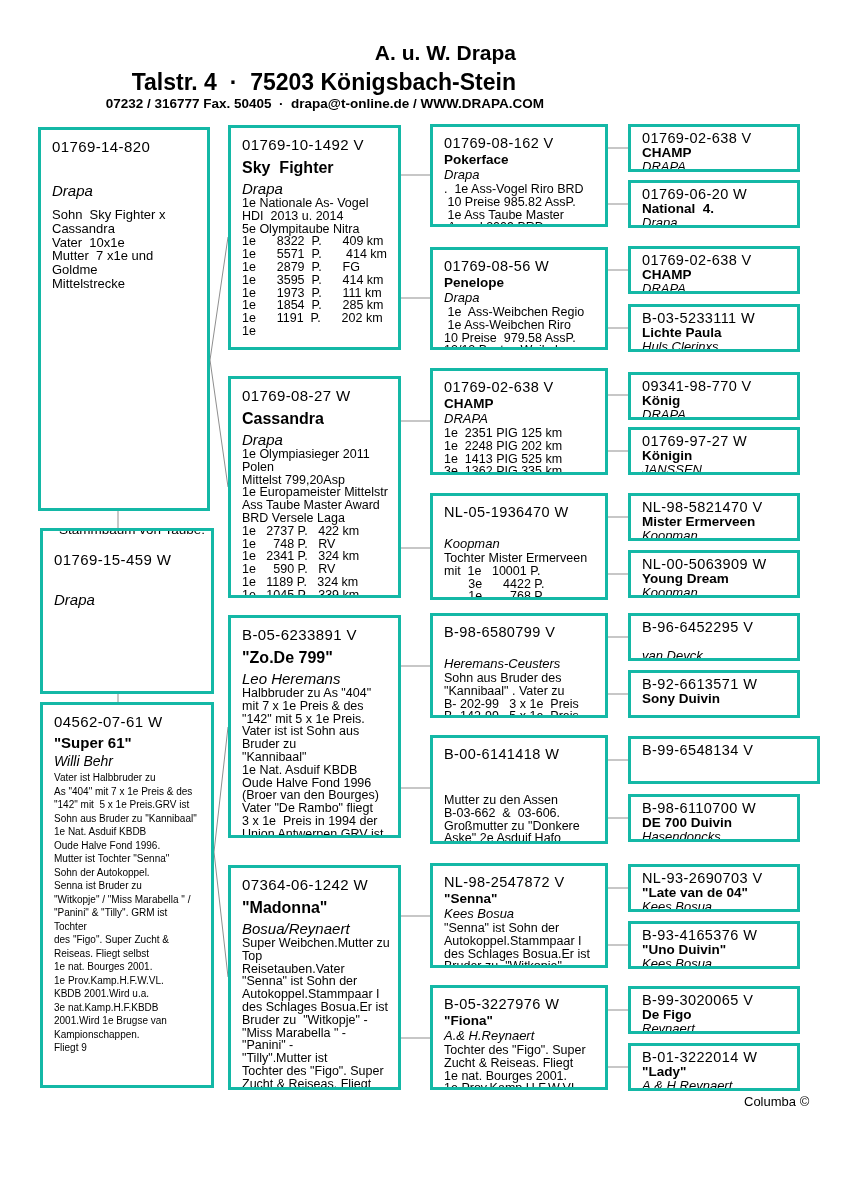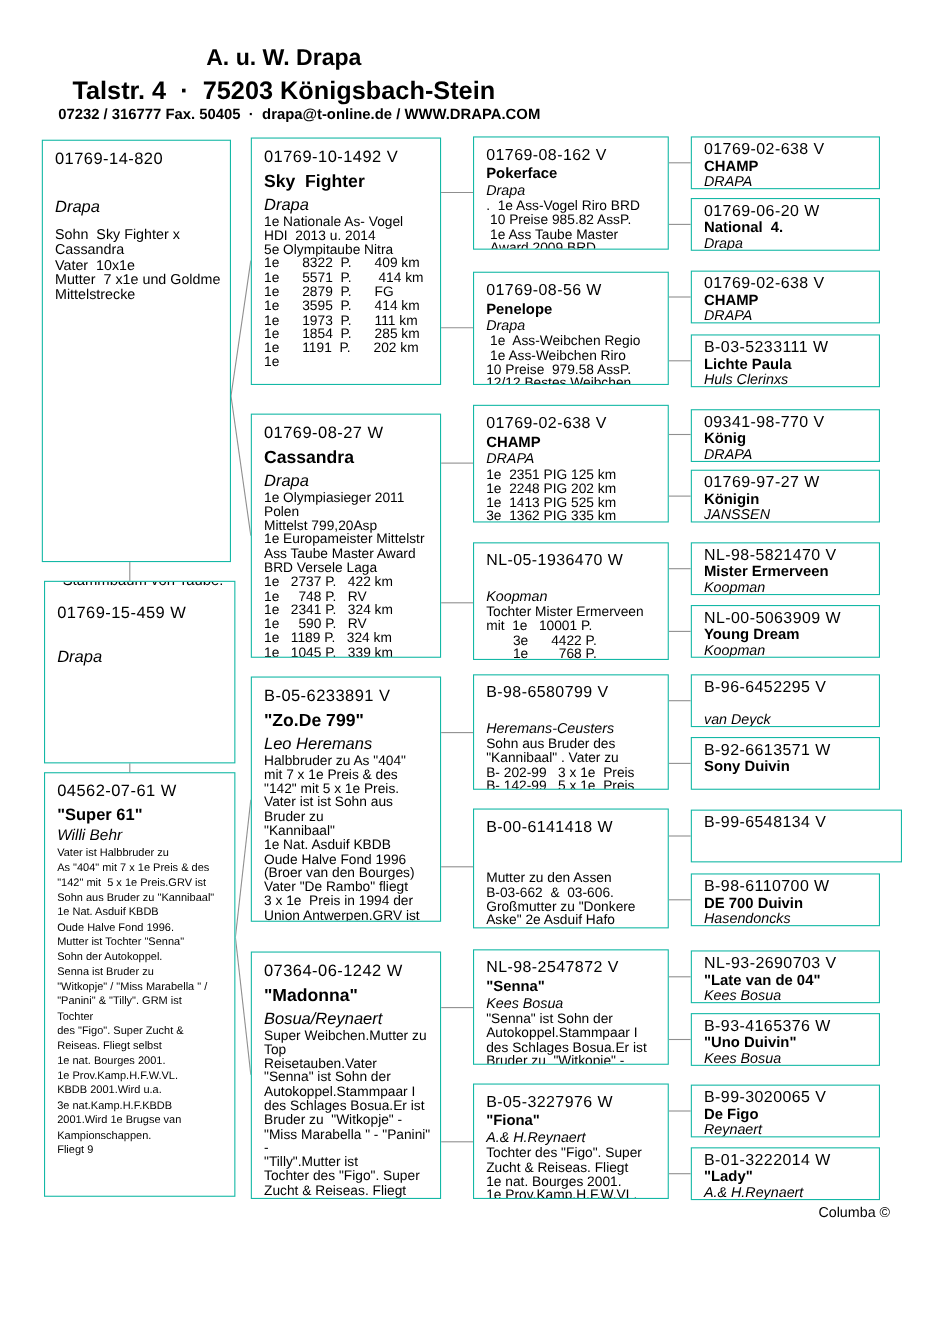--- a/index.html
+++ b/index.html
@@ -1,27 +1,27 @@
 <!DOCTYPE html>
 <html><head>
 <meta charset="utf-8">
 <style>
   html,body { margin:0; padding:0; background:#fff; }
   .page {
     position:relative; width:848px; height:1200px; background:#ffffff;
     font-family:"Liberation Sans", sans-serif; color:#000; overflow:hidden;
   }
-  .hdr { position:absolute; text-align:center; font-weight:bold; white-space:pre; }
+  .hdr { position:absolute; text-align:right; font-weight:bold; white-space:pre; }
   .hdr-name    { top:41px; left:0; width:516px; font-size:21px; }
   .hdr-addr    { top:69px; left:0; width:516px; font-size:23px; }
   .hdr-contact { top:96px; left:0; width:544px; font-size:13.5px; }
 
   .box {
     position:absolute; box-sizing:border-box; background:#fff;
-    border:1px solid #14b8a6; padding:8px 8px 0 11px; overflow:hidden;
+    border:3px solid #14b8a6; padding:8px 8px 0 11px; overflow:hidden;
   }
   .ring   { font-size:15px; line-height:18px; letter-spacing:0.4px; white-space:pre; }
   .name   { font-weight:bold; white-space:pre; }
   .strain { font-style:italic; white-space:pre; }
   .details{ white-space:pre-wrap; }
 
   
   .g1a .strain { margin-top:26px; font-size:15px; line-height:18px; }
   .g1a .details{ margin-top:8px; font-size:13px; line-height:13.8px; }
 

